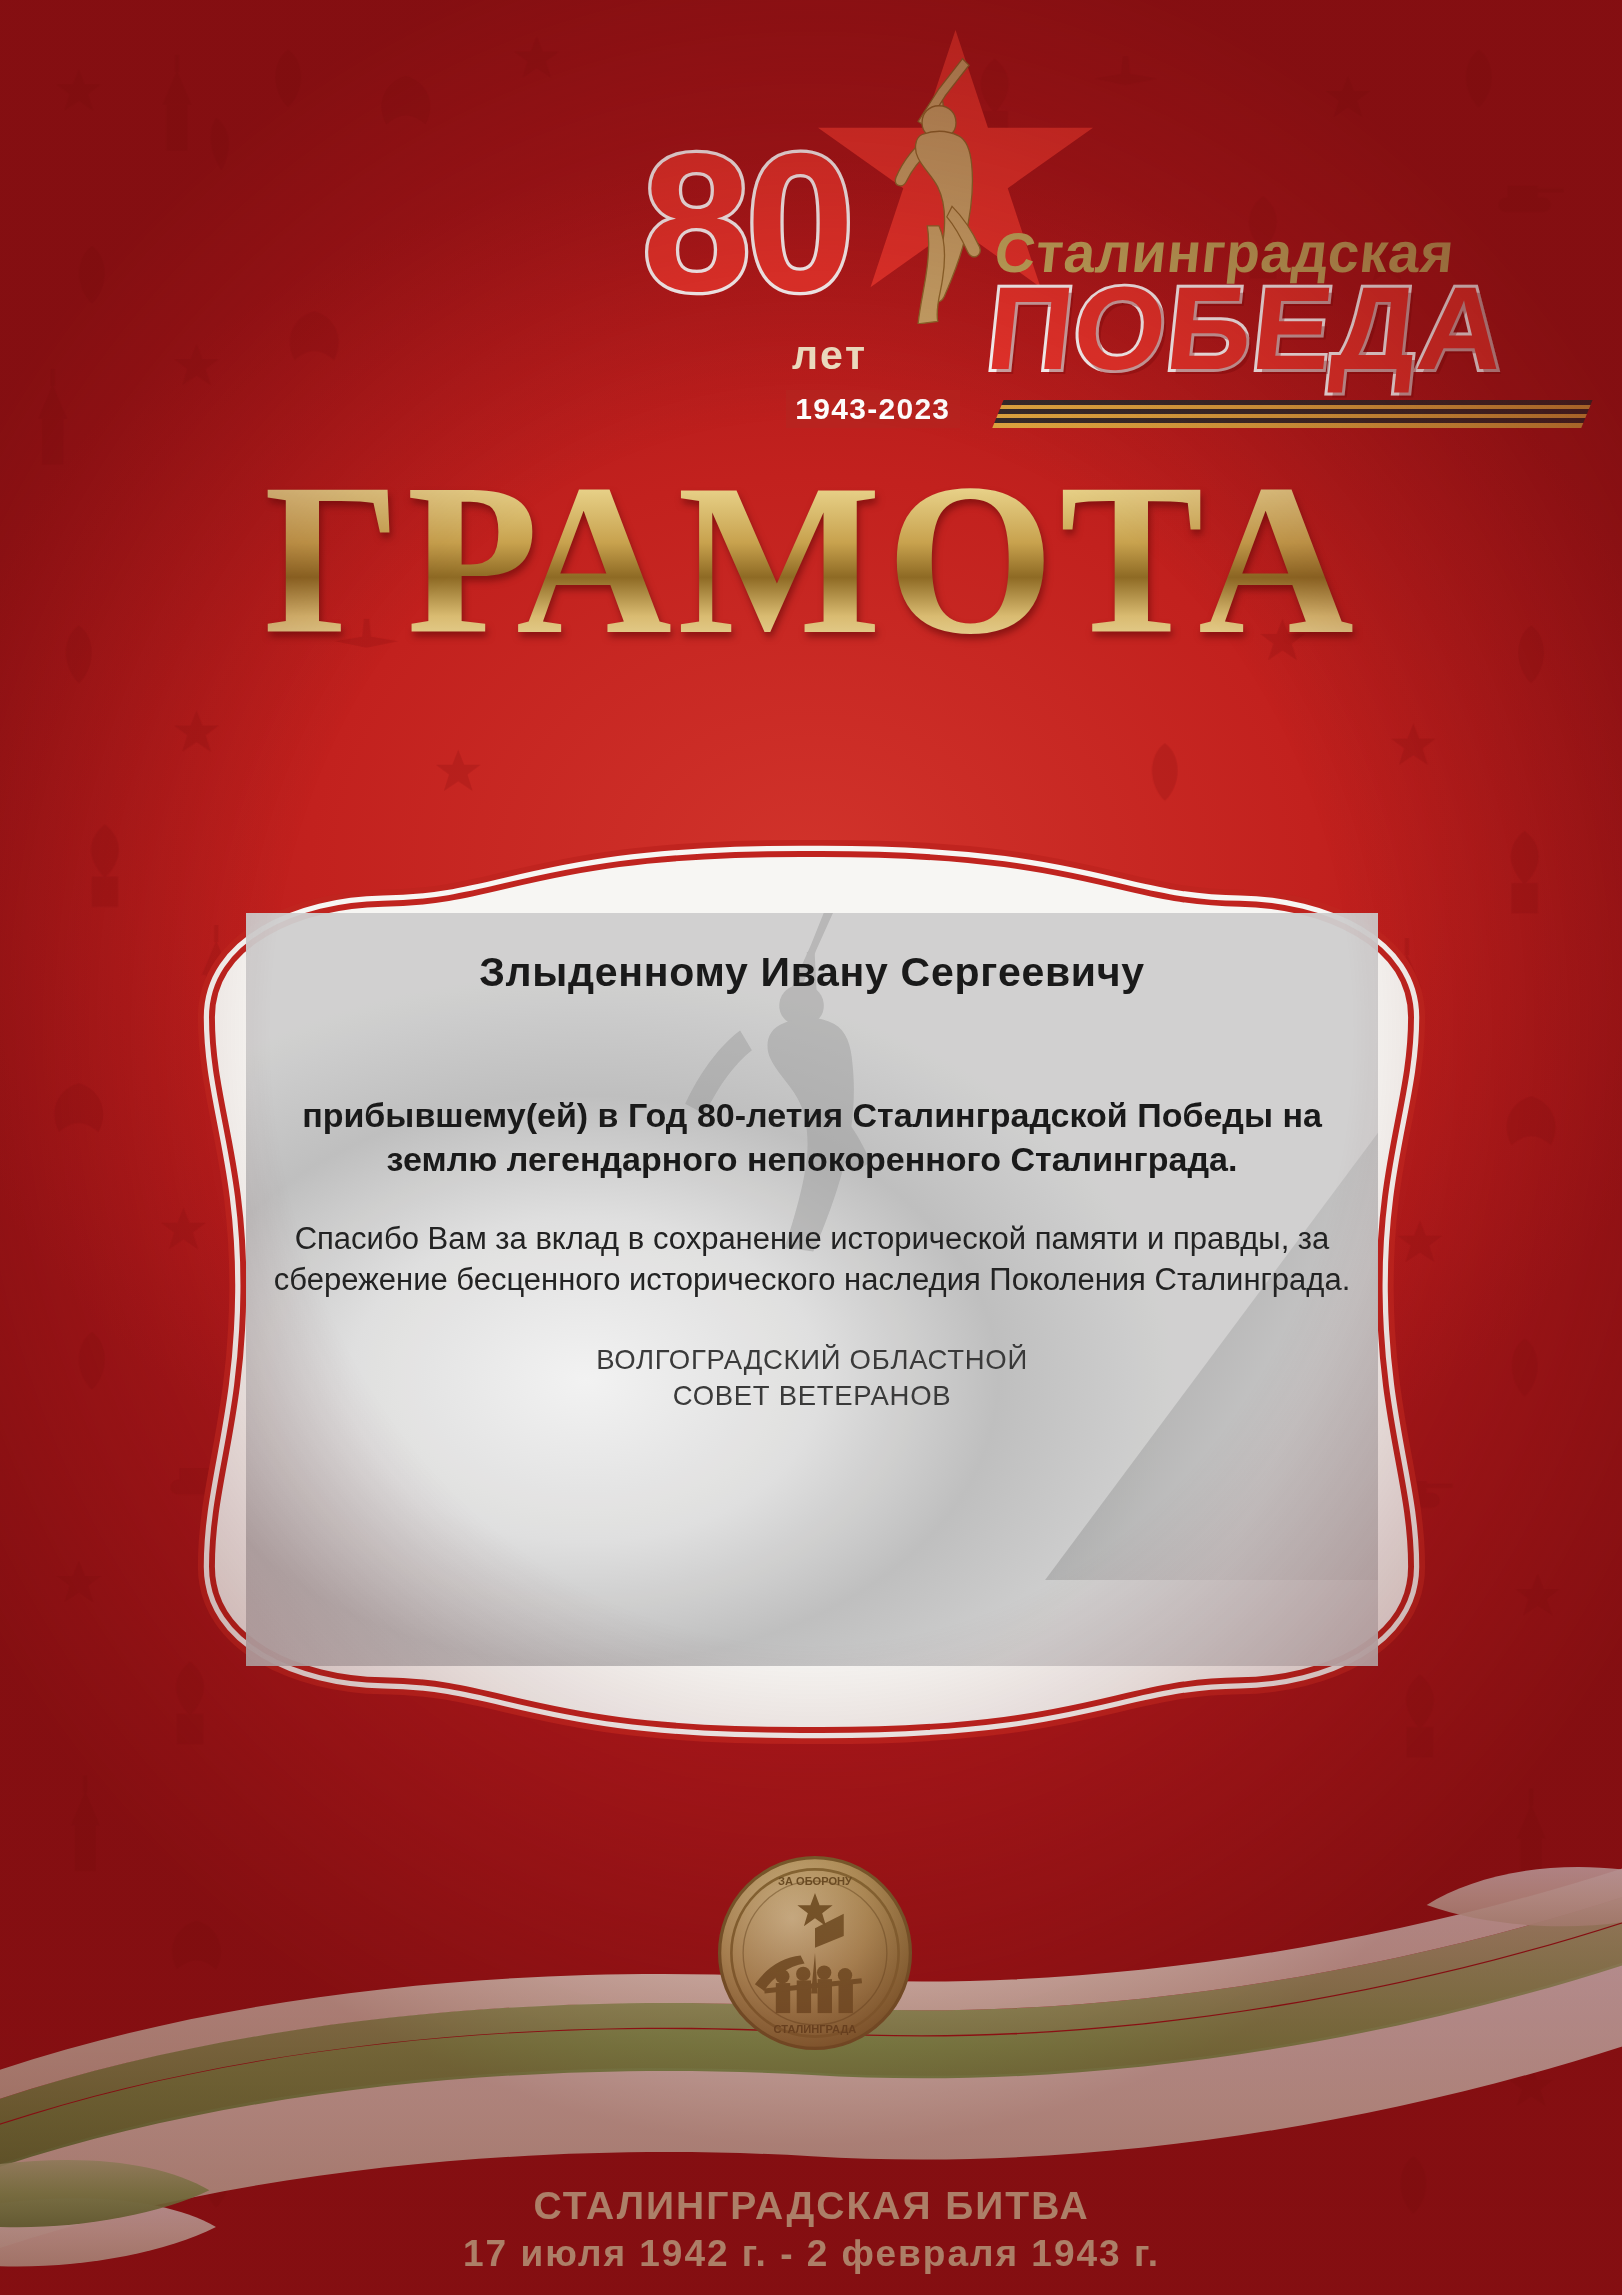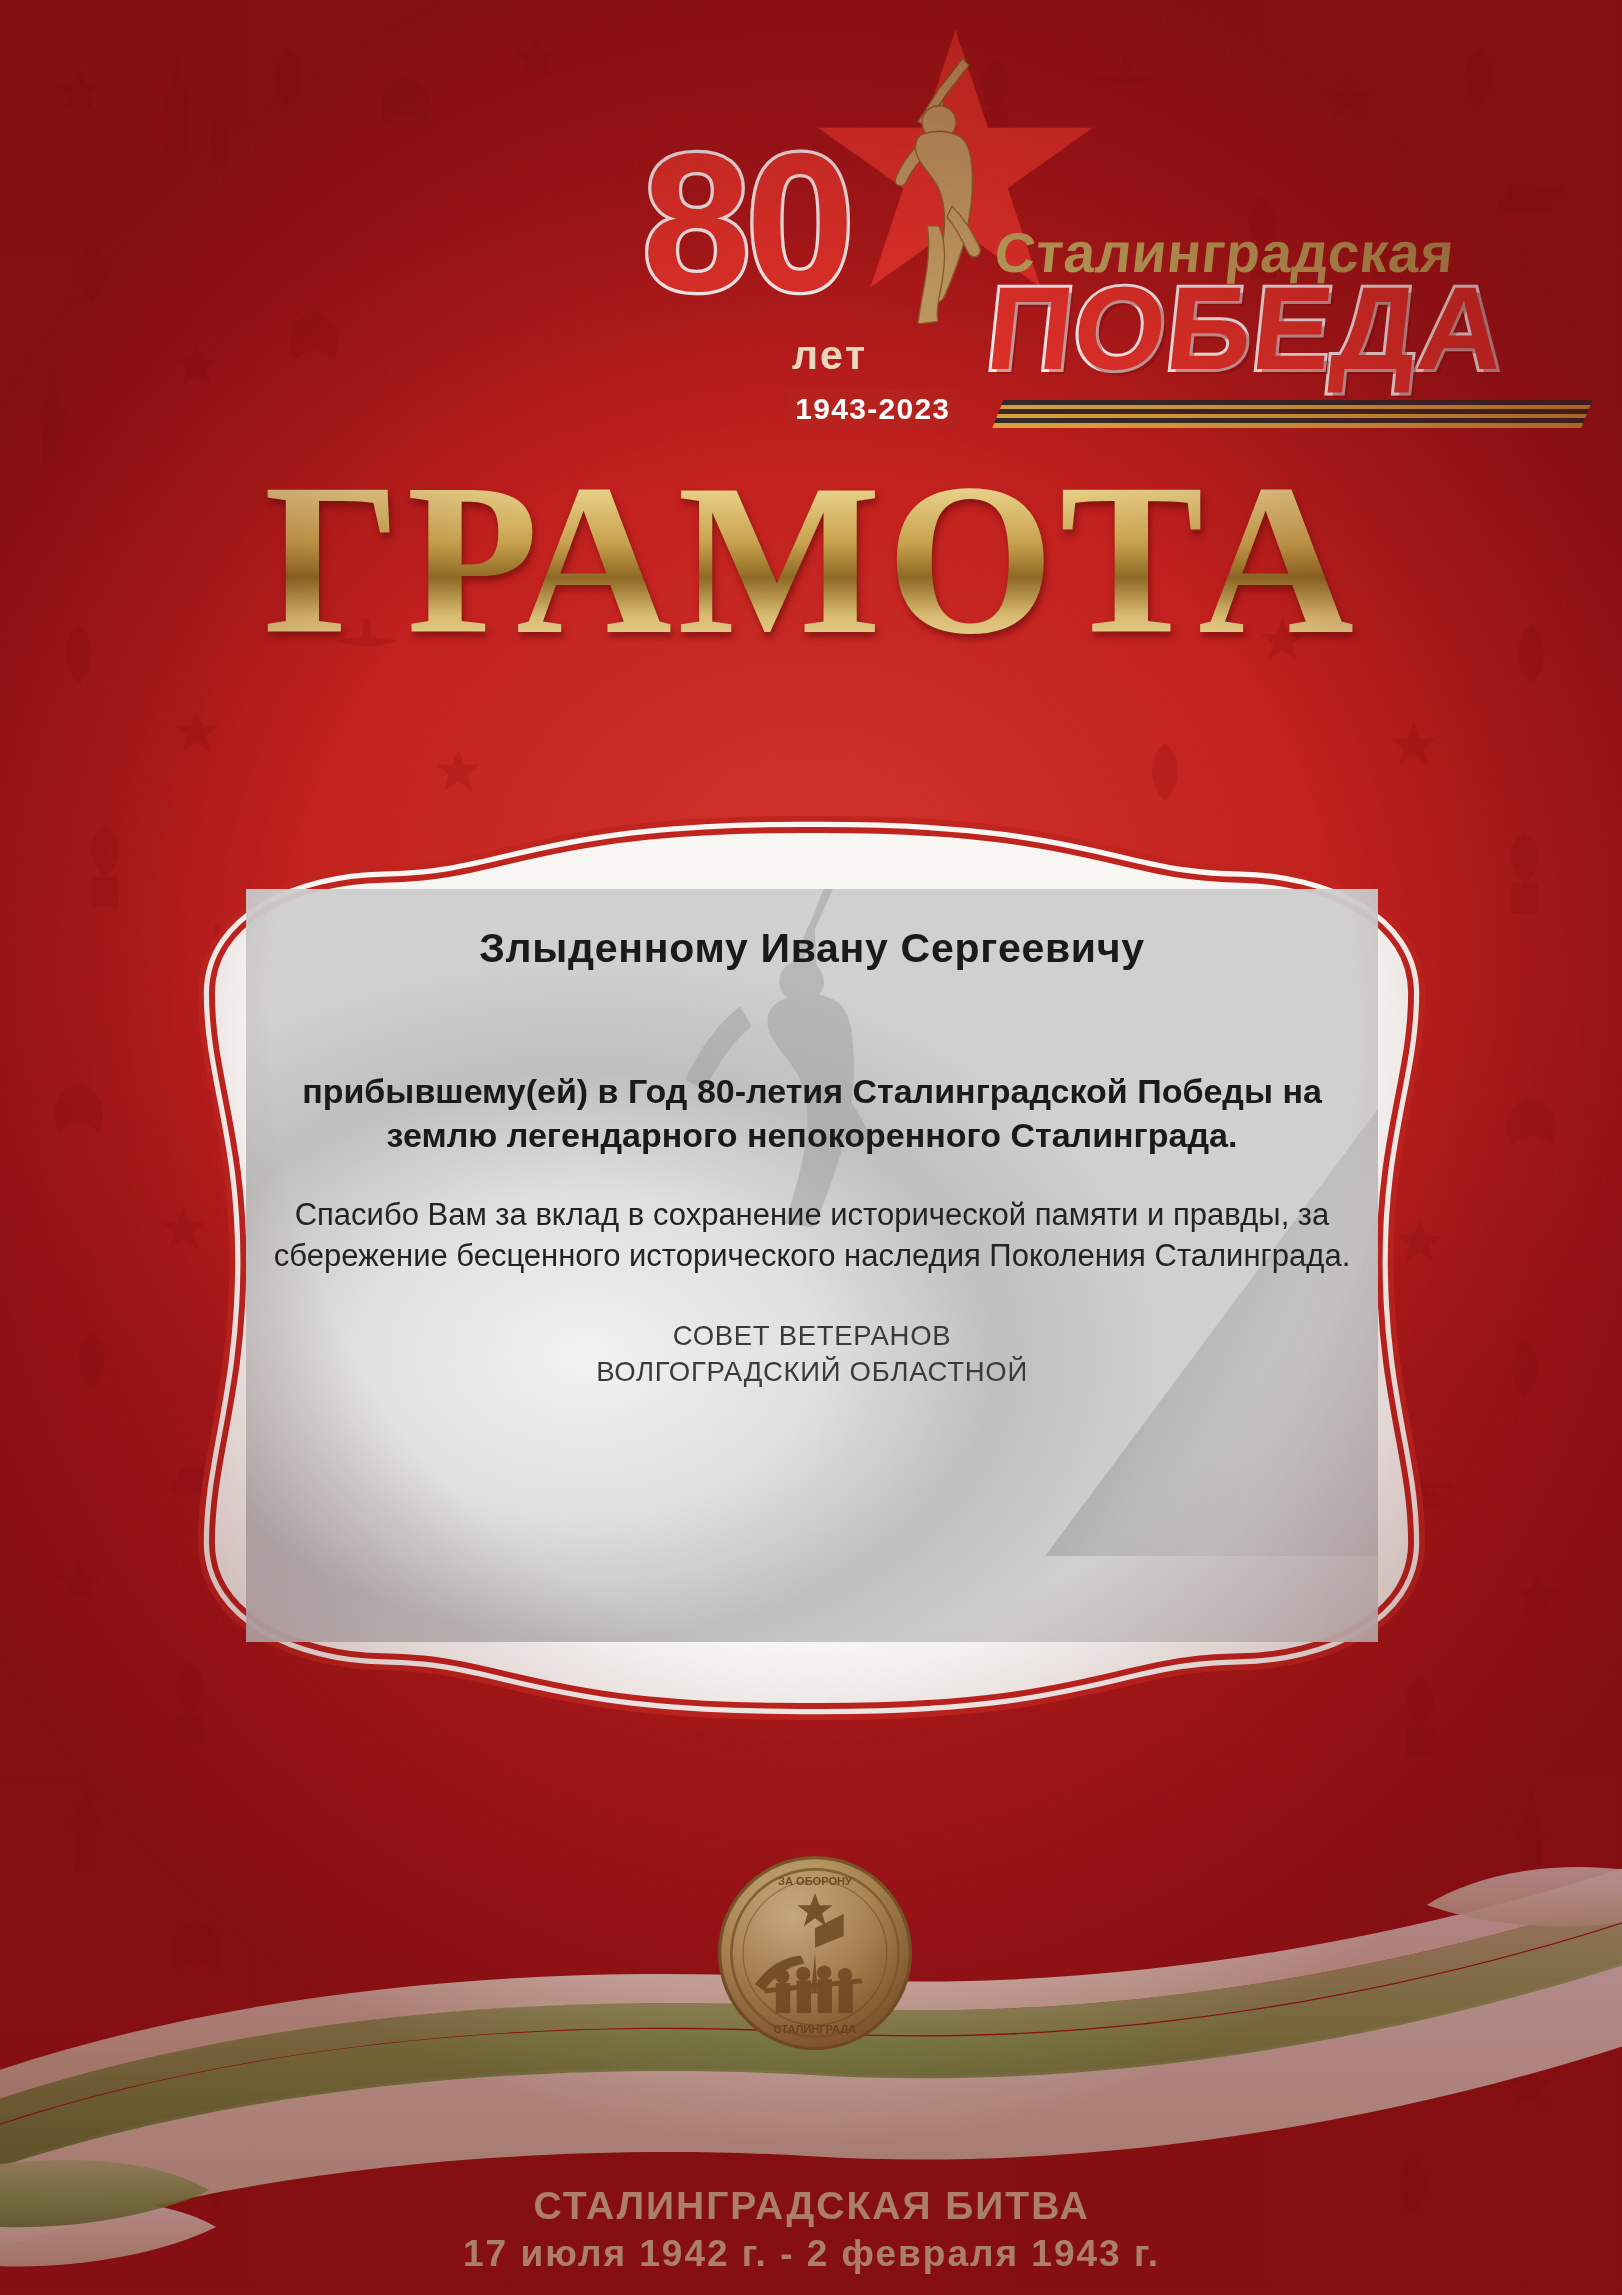--- a/index.html
+++ b/index.html
@@ -173,21 +173,21 @@
     background-clip: text;
     color: transparent;
     -webkit-text-fill-color: transparent;
     filter: drop-shadow(2.6px 5.2px 3.9px rgba(90,5,5,0.55));
   }
 
   
   .cartouche {
     position: absolute;
     left: 167px;
-    top: 797px;
+    top: 821px;
     width: 1289px;
     height: 942px;
   }
   .cart-frame {
     position: absolute;
     inset: 0;
   }
   .cart-content {
     position: absolute;
     left: 79px;
@@ -465,22 +465,22 @@
           </g>
         </svg>
       </div>
       <div class="photo-wall"></div>
 
       <div class="txt">
         <div class="recipient">Злыденному Ивану Сергеевичу</div>
         <div class="para-bold">прибывшему(ей) в Год 80-летия Сталинградской Победы на землю легендарного непокоренного Сталинграда.</div>
         <div class="para-thanks">Спасибо Вам за вклад в сохранение исторической памяти и правды, за сбережение бесценного исторического наследия Поколения Сталинграда.</div>
         <div class="org">
+          <div>ВОЛГОГРАДСКИЙ ОБЛАСТНОЙ</div>
           <div>СОВЕТ ВЕТЕРАНОВ</div>
-          <div>ВОЛГОГРАДСКИЙ ОБЛАСТНОЙ</div>
         </div>
       </div>
     </div>
   </div>
 
   <div class="ribbons">
     <svg viewBox="0 0 2480 900" width="1623" height="589" xmlns="http://www.w3.org/2000/svg">
       <defs>
         <linearGradient id="gcream" x1="0" y1="0" x2="0" y2="1">
           <stop offset="0%" stop-color="#ffffff"></stop>

